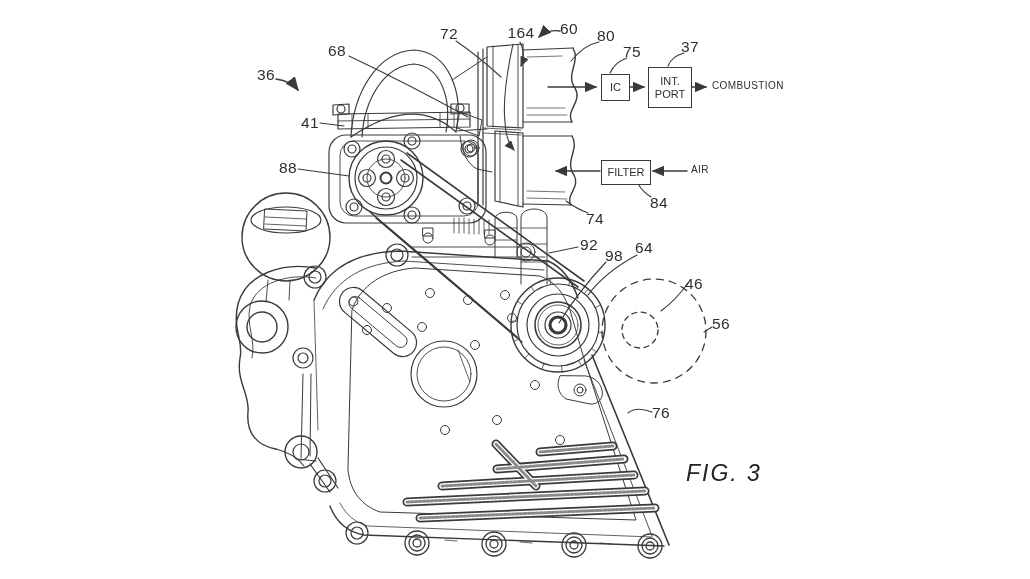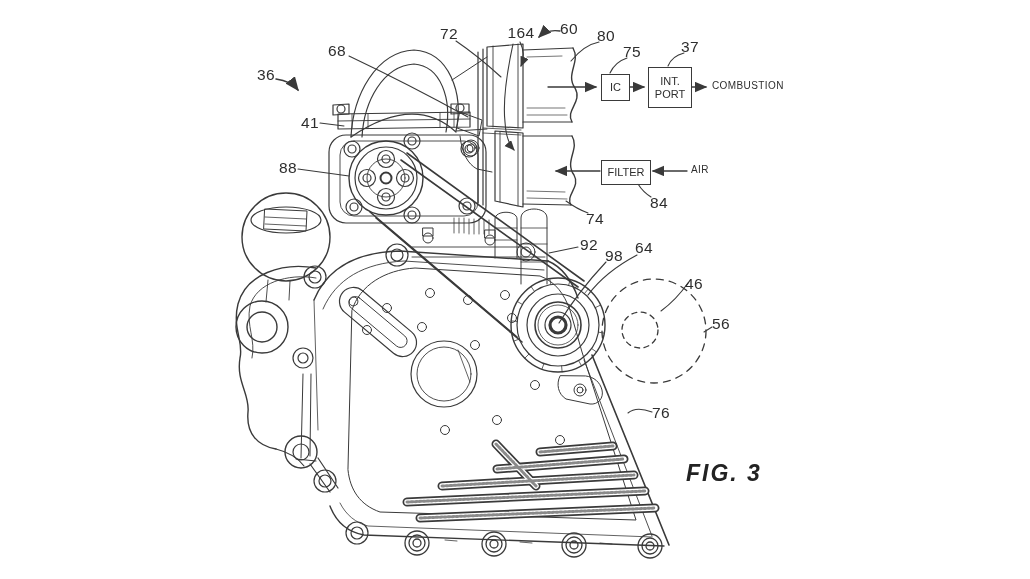--- a/index.html
+++ b/index.html
@@ -22,21 +22,21 @@
     position:absolute; border:1.6px solid var(--line);
     display:flex; flex-direction:column; align-items:center; justify-content:center;
     font-size:11px; color:var(--text); line-height:1.15; text-align:center;
     background:rgba(255,255,255,.85);
   }
   .flow-text{
     position:absolute; font-size:10px; color:var(--text); white-space:nowrap;
     letter-spacing:.4px;
   }
   .fig-caption{
-    position:absolute; font-size:23px; font-weight:bold; font-style:italic;
+    position:absolute; font-size:23px; font-weight:normal; font-style:italic;
     color:#222; letter-spacing:2px; white-space:nowrap;
   }
 </style>
 </head>
 <body>
 
 <div class="canvas">
 
   <svg class="art" width="1030" height="579" viewBox="0 0 1030 579" fill="none" stroke="currentColor" stroke-width="1.2" stroke-linecap="round" stroke-linejoin="round">
     <defs>

